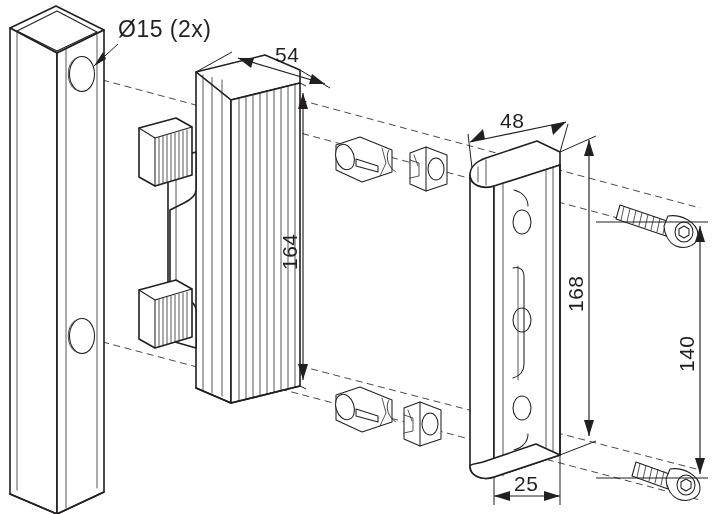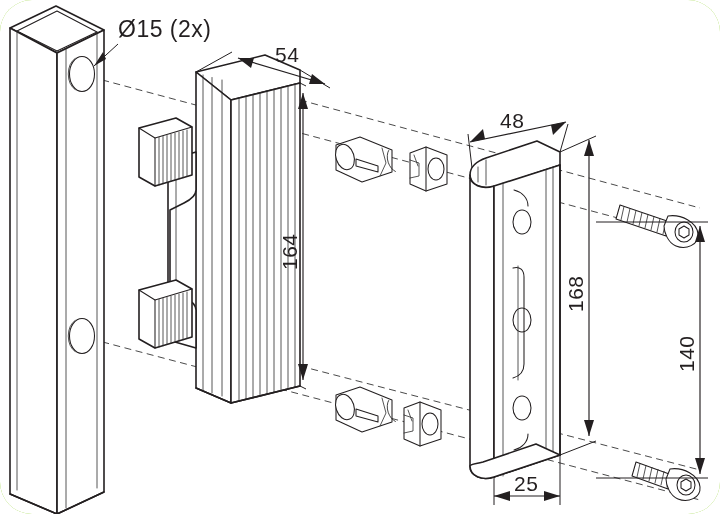--- a/index.html
+++ b/index.html
@@ -9,21 +9,20 @@
   }
   body {
     font-family: "Liberation Sans", sans-serif;
   }
   #drawing-root {
     position: relative;
     width: 720px;
     height: 514px;
     background: #84cc16;
     overflow: hidden;
-    border-radius: 32px;
   }
   svg#tech-drawing {
     display: block;
     width: 720px;
     height: 514px;
   }
   .ln {
     fill: none;
     stroke: #231f20;
     stroke-width: 1.6;

